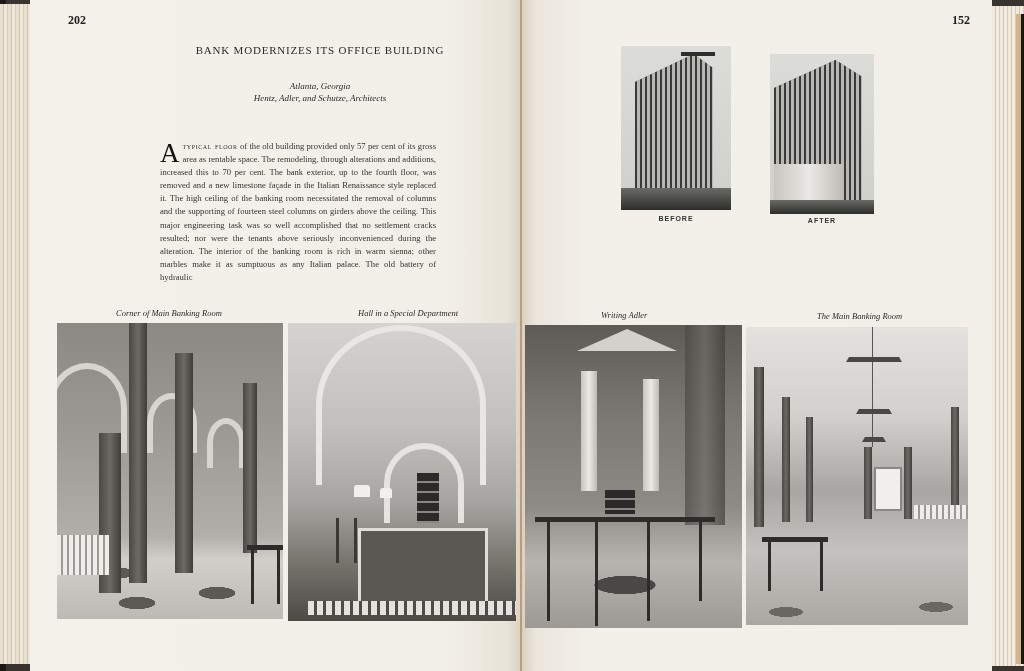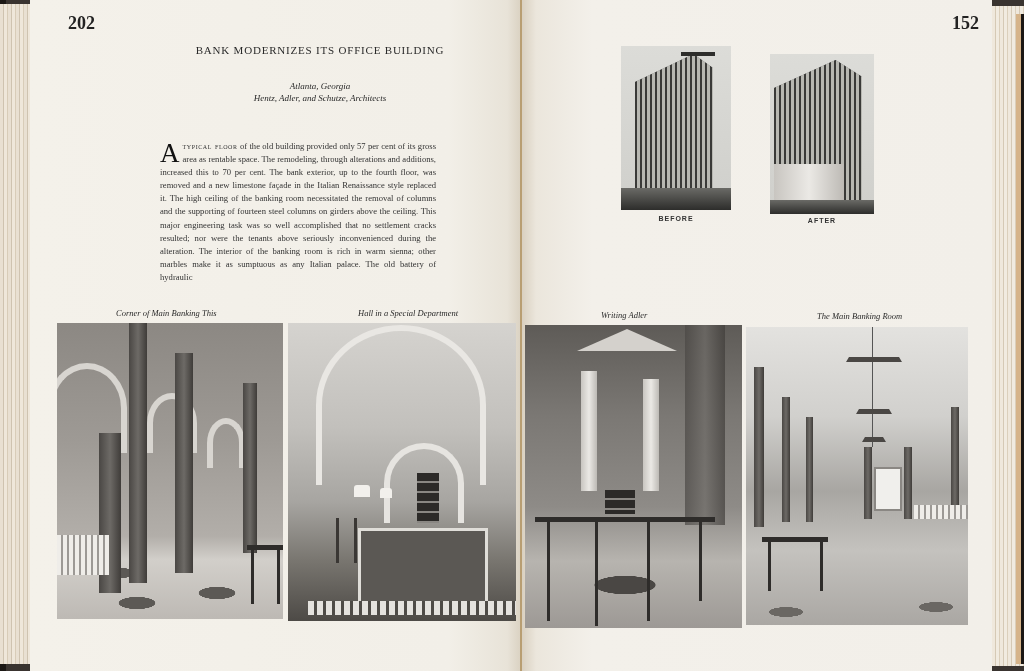--- a/index.html
+++ b/index.html
@@ -14,21 +14,21 @@
   .edge-right { position: absolute; right: 0; top: 6px; width: 40px; height: 660px;
     background: repeating-linear-gradient(90deg, #efe8dc 0 3px, #d5c9b5 3px 4px, #f1ebe0 4px 7px, #dbcfbb 7px 8px); }
   .cover-right { position: absolute; right: 0; top: 14px; width: 8px; height: 650px; background: #d6b48a; border-right: 3px solid #1b1714; }
   .cover-left { position: absolute; left: 0; top: 0; width: 6px; height: 671px; background: #1c1815; }
 
   .page { position: absolute; top: 0; height: 671px; }
   .page-left { left: 30px; width: 492px; background: linear-gradient(90deg, #f4f1ea 0%, #f2efe8 85%, #e8e3d8 97%, #d9d0c0 100%); }
   .page-right { left: 522px; width: 470px; background: linear-gradient(90deg, #d9d0c0 0%, #ebe6dc 3%, #f3f0ea 15%, #f2efe9 100%); }
   .gutter { position: absolute; left: 520px; top: 0; width: 3px; height: 671px; background: #b89e72; }
 
-  .page-number { position: absolute; top: 13px; font-size: 18px; font-weight: bold; color: #222; }
+  .page-number { position: absolute; top: 13px; font-size: 12px; font-weight: bold; color: #222; }
   .pn-left { left: 38px; }
   .pn-right { left: 430px; }
 
   .title { position: absolute; left: 140px; top: 44px; width: 300px; text-align: center;
     font-size: 11px; letter-spacing: 0.8px; color: #2a2a2a; font-family: Liberation Serif, serif; }
   .subtitle { position: absolute; left: 140px; width: 300px; text-align: center;
     font-size: 9px; font-style: italic; color: #2a2a2a; }
   .sub-1 { top: 81px; }
   .sub-2 { top: 93px; }
 
@@ -96,21 +96,21 @@
     <div class="page-number pn-left">202</div>
 
     <div class="title">BANK MODERNIZES ITS OFFICE BUILDING</div>
     <div class="subtitle sub-2">Hentz, Adler, and Schutze, Architects</div>
     <div class="subtitle sub-1">Atlanta, Georgia</div>
 
     <div class="body-text body-left">
       <span class="drop-cap">A</span><span class="smallcaps">typical floor</span><span> of the old building provided only 57 per cent of its gross area as rentable space. The remodeling, through alterations and additions, increased this to 70 per cent. The bank exterior, up to the fourth floor, was removed and a new limestone façade in the Italian Renaissance style replaced it. The high ceiling of the banking room necessitated the removal of columns and the supporting of fourteen steel columns on girders above the ceiling. This major engineering task was so well accomplished that no settlement cracks resulted; nor were the tenants above seriously inconvenienced during the alteration. The interior of the banking room is rich in warm sienna; other marbles make it as sumptuous as any Italian palace. The old battery of hydraulic</span>
     </div>
 
-    <div class="caption" style="left:86px; top:308px;">Corner of Main Banking This</div>
+    <div class="caption" style="left:86px; top:308px;">Corner of Main Banking Room</div>
     <div class="caption" style="left:328px; top:308px;">Hall in a Special Department</div>
 
     <div class="photo interior-1" style="left:27px; top:323px; width:226px; height:296px;">
       <div class="arch" style="left:-10px; top:40px; width:80px; height:90px;"></div>
       <div class="arch" style="left:90px; top:70px; width:50px; height:60px;"></div>
       <div class="arch" style="left:150px; top:95px; width:38px; height:50px;"></div>
       <div class="col" style="left:42px; top:110px; width:22px; height:160px;"></div>
       <div class="col" style="left:72px; top:0; width:18px; height:260px;"></div>
       <div class="col" style="left:118px; top:30px; width:18px; height:220px;"></div>
       <div class="col" style="left:186px; top:60px; width:14px; height:170px;"></div>

